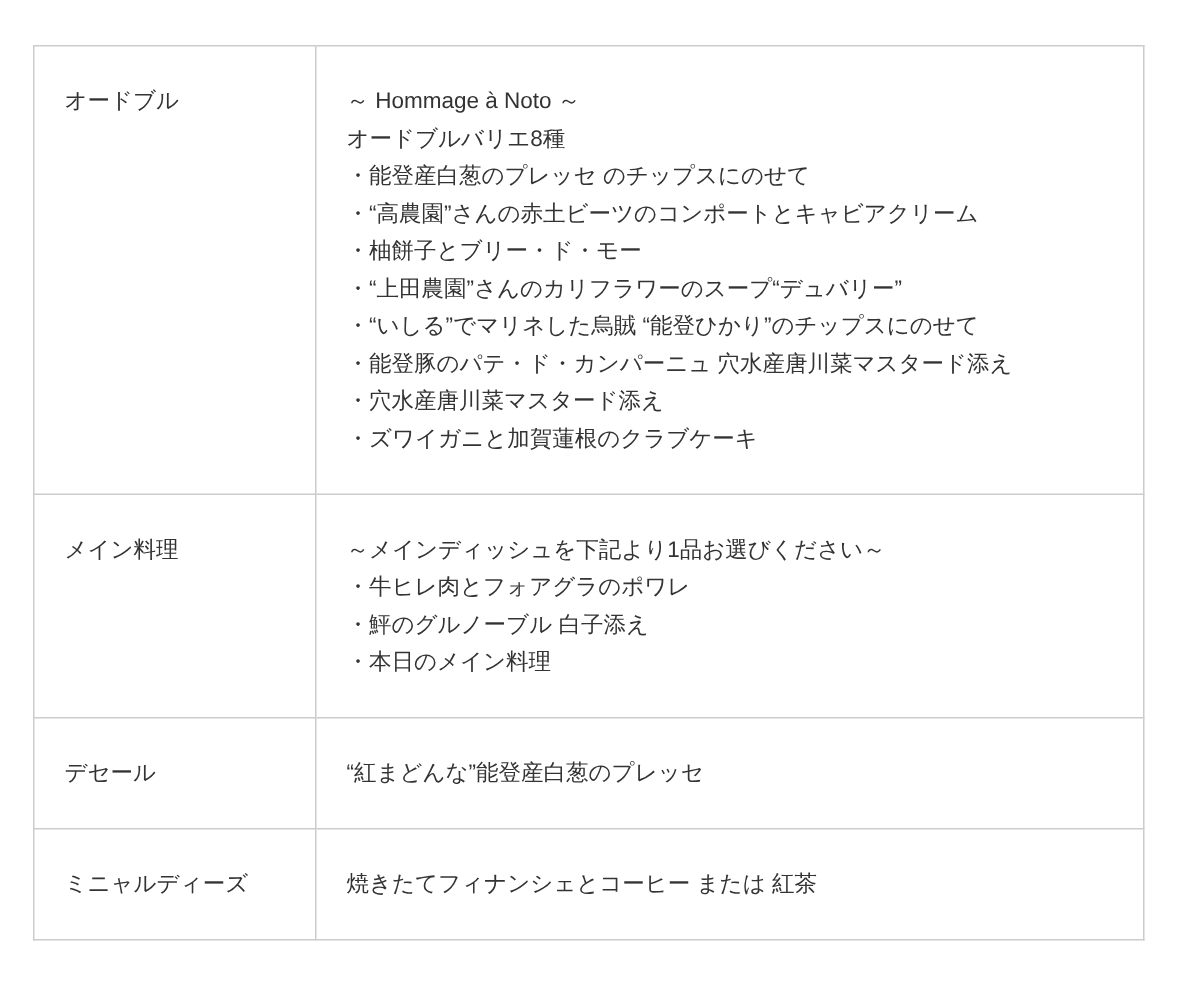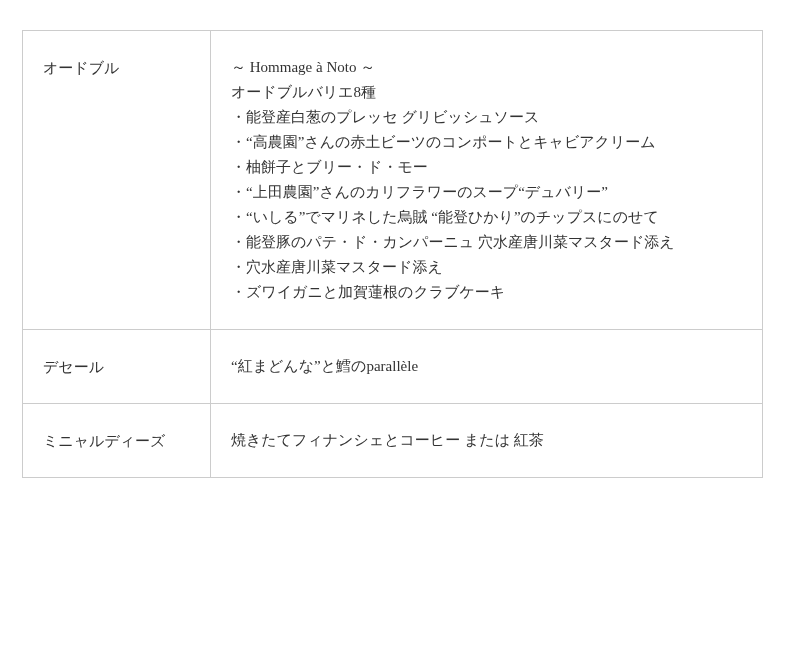--- a/index.html
+++ b/index.html
@@ -29,51 +29,59 @@
     font-size: 15px;
     line-height: 25px;
     color: #333333;
     background: #ffffff;
   }
   .label-cell {
     width: 188px;
   }
   .content-cell {
     width: 552px;
-    font-family: Liberation Serif, serif;
   }
   .menu-line {
     white-space: nowrap;
     overflow: hidden;
   }
 </style>
 </head>
 <body>
 
 <table class="menu-table">
   <tbody>
       <tr>
         <td class="label-cell"><span>オードブル</span></td>
         <td class="content-cell">
           <div class="menu-line">～ Hommage à Noto ～</div>
           <div class="menu-line">オードブルバリエ8種</div>
-          <div class="menu-line">・能登産白葱のプレッセ グリビッシュソース</div>
+          <div class="menu-line">・能登産白葱のプレッセ のチップスにのせて</div>
           <div class="menu-line">・“高農園”さんの赤土ビーツのコンポートとキャビアクリーム</div>
           <div class="menu-line">・柚餅子とブリー・ド・モー</div>
           <div class="menu-line">・“上田農園”さんのカリフラワーのスープ“デュバリー”</div>
           <div class="menu-line">・“いしる”でマリネした烏賊 “能登ひかり”のチップスにのせて</div>
           <div class="menu-line">・能登豚のパテ・ド・カンパーニュ 穴水産唐川菜マスタード添え</div>
           <div class="menu-line">・穴水産唐川菜マスタード添え</div>
           <div class="menu-line">・ズワイガニと加賀蓮根のクラブケーキ</div>
         </td>
       </tr>
       <tr>
+        <td class="label-cell"><span>メイン料理</span></td>
+        <td class="content-cell">
+          <div class="menu-line">～メインディッシュを下記より1品お選びください～</div>
+          <div class="menu-line">・牛ヒレ肉とフォアグラのポワレ</div>
+          <div class="menu-line">・鮃のグルノーブル 白子添え</div>
+          <div class="menu-line">・本日のメイン料理</div>
+        </td>
+      </tr>
+      <tr>
         <td class="label-cell"><span>デセール</span></td>
         <td class="content-cell">
-          <div class="menu-line">“紅まどんな”と鱈のparallèle</div>
+          <div class="menu-line">“紅まどんな”能登産白葱のプレッセ</div>
         </td>
       </tr>
       <tr>
         <td class="label-cell"><span>ミニャルディーズ</span></td>
         <td class="content-cell">
           <div class="menu-line">焼きたてフィナンシェとコーヒー または 紅茶</div>
         </td>
       </tr>
     </tbody>
 </table>

